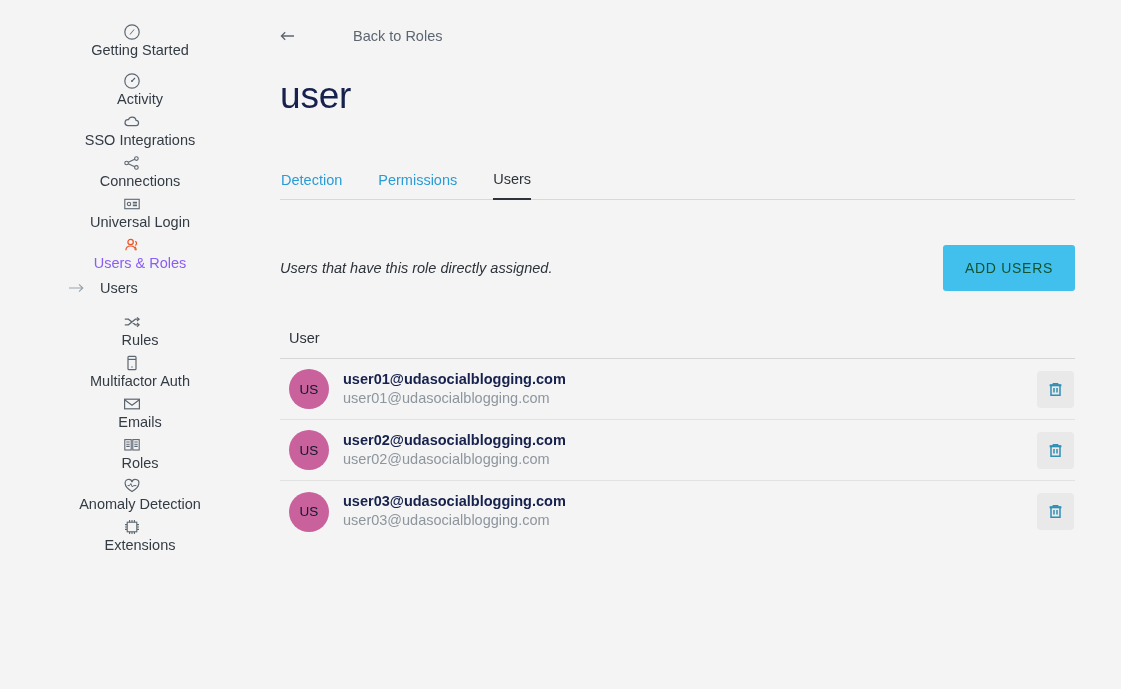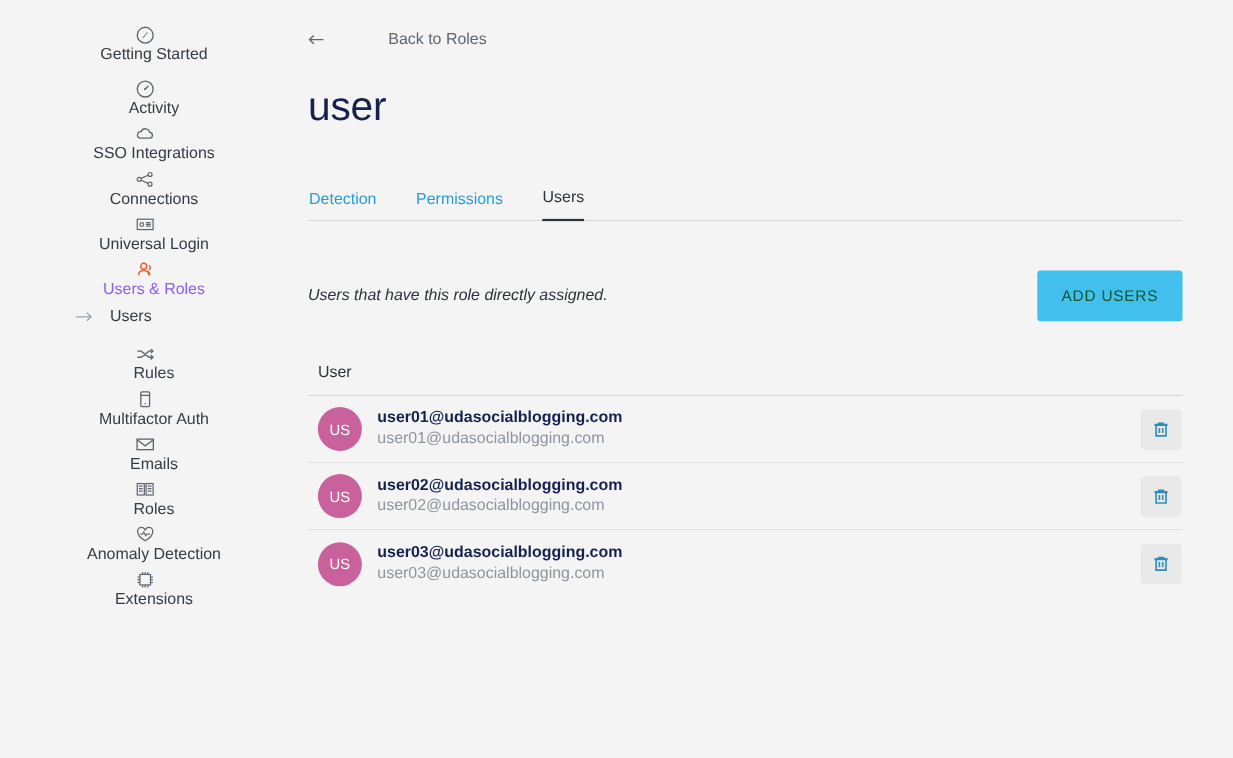--- a/index.html
+++ b/index.html
@@ -135,21 +135,21 @@
     align-items: center;
     height: 61px;
     border-bottom: 1px solid #e2e2e2;
     padding-left: 9px;
     padding-right: 1px;
   }
   .row:last-child { border-bottom: none; }
   .avatar {
     width: 40px; height: 40px; border-radius: 50%;
     background: #c9629c;
-    color: #ffffff;
+    color: #0f172a;
     display: flex; align-items: center; justify-content: center;
     font-size: 13.5px;
     flex: 0 0 40px;
     margin-right: 14px;
   }
   .row-text { flex: 1; min-width: 0; }
   .row-primary {
     font-size: 14.5px; font-weight: bold; color: #16214d;
     line-height: 18px;
   }

